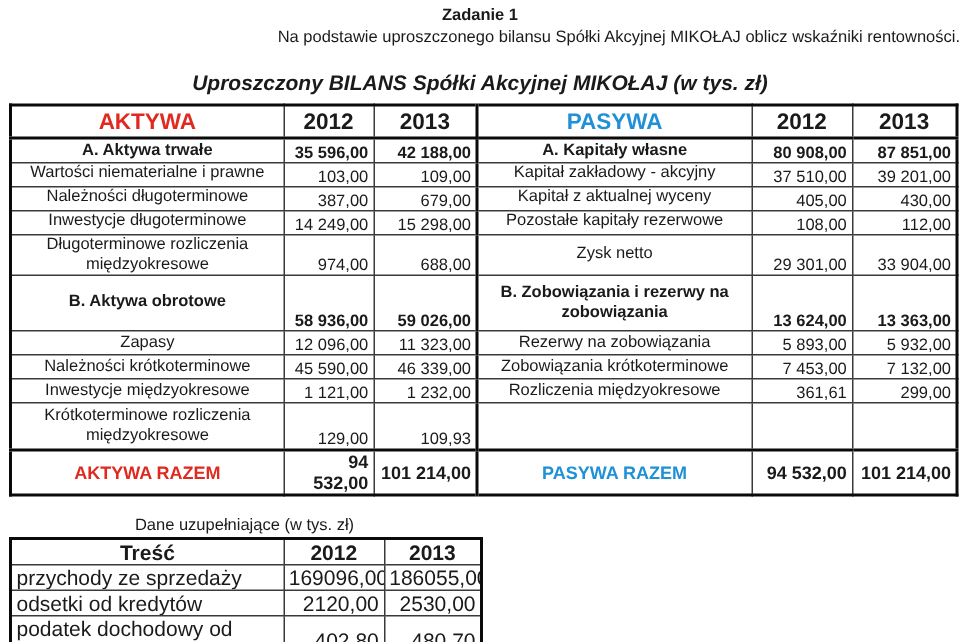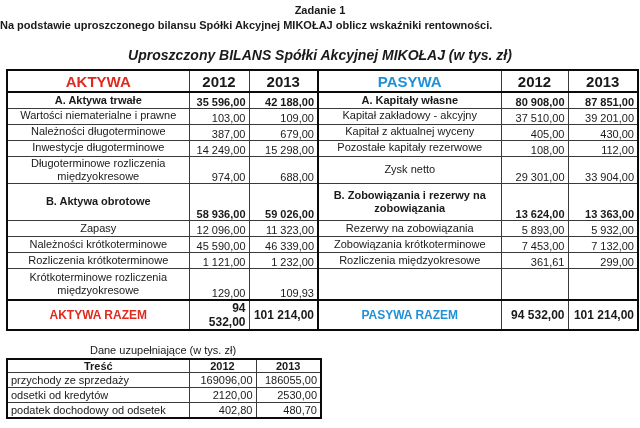--- a/index.html
+++ b/index.html
@@ -15,21 +15,21 @@
     background: #ffffff;
     color: #1a1a1a;
     font-family: "Liberation Sans", "DejaVu Sans", sans-serif;
     overflow: hidden;
   }
   .h1 {
     text-align: center; font-weight: bold; font-size: 11px;
     padding-top: 4px; line-height: 13px;
   }
   .h2 {
-    text-align: left; font-weight: bold; font-size: 11px;
+    text-align: right; font-weight: normal; font-size: 11px;
     margin-top: 2px; line-height: 13px;
   }
   .h3 {
     text-align: center; font-weight: bold; font-style: italic;
     font-size: 14px; margin-top: 15px; line-height: 16px;
   }
   table { border-collapse: collapse; table-layout: fixed; }
   .balance {
     margin: 6px 0 0 6px;
     width: 631px;
@@ -67,21 +67,21 @@
   .sup-title {
     width: 314px; margin: 13px 0 2px 6px;
     text-align: center; font-weight: normal; font-size: 11px;
   }
   .sup {
     margin-left: 6px; width: 314px;
     border: 2px solid var(--heavy);
   }
   .sup th, .sup td {
     border: 1px solid var(--line);
-    padding: 0 3px; font-size: 11px; overflow: hidden;
+    padding: 0 3px; font-size: 14px; overflow: hidden;
   }
   .sup thead th {
     text-align: center; font-weight: bold; height: 13px; vertical-align: middle;
   }
   .sup tbody tr { height: 15px; }
   .sup .sup-lbl { text-align: left; vertical-align: middle; }
   .sup .sup-val { text-align: right; vertical-align: middle; }
 </style>
 </head>
 <body>
@@ -170,21 +170,21 @@
         </tr>
         <tr class="r8">
           <td class="lbl">Należności krótkoterminowe</td>
           <td class="val">45 590,00</td>
           <td class="val">46 339,00</td>
           <td class="lbl">Zobowiązania krótkoterminowe</td>
           <td class="val">7 453,00</td>
           <td class="val">7 132,00</td>
         </tr>
         <tr class="r9">
-          <td class="lbl">Rozliczenia krótkoterminowe</td>
+          <td class="lbl">Inwestycje międzyokresowe</td>
           <td class="val">1 121,00</td>
           <td class="val">1 232,00</td>
           <td class="lbl">Rozliczenia międzyokresowe</td>
           <td class="val">361,61</td>
           <td class="val">299,00</td>
         </tr>
         <tr class="r10">
           <td class="lbl">Krótkoterminowe rozliczenia międzyokresowe</td>
           <td class="val">129,00</td>
           <td class="val">109,93</td>

